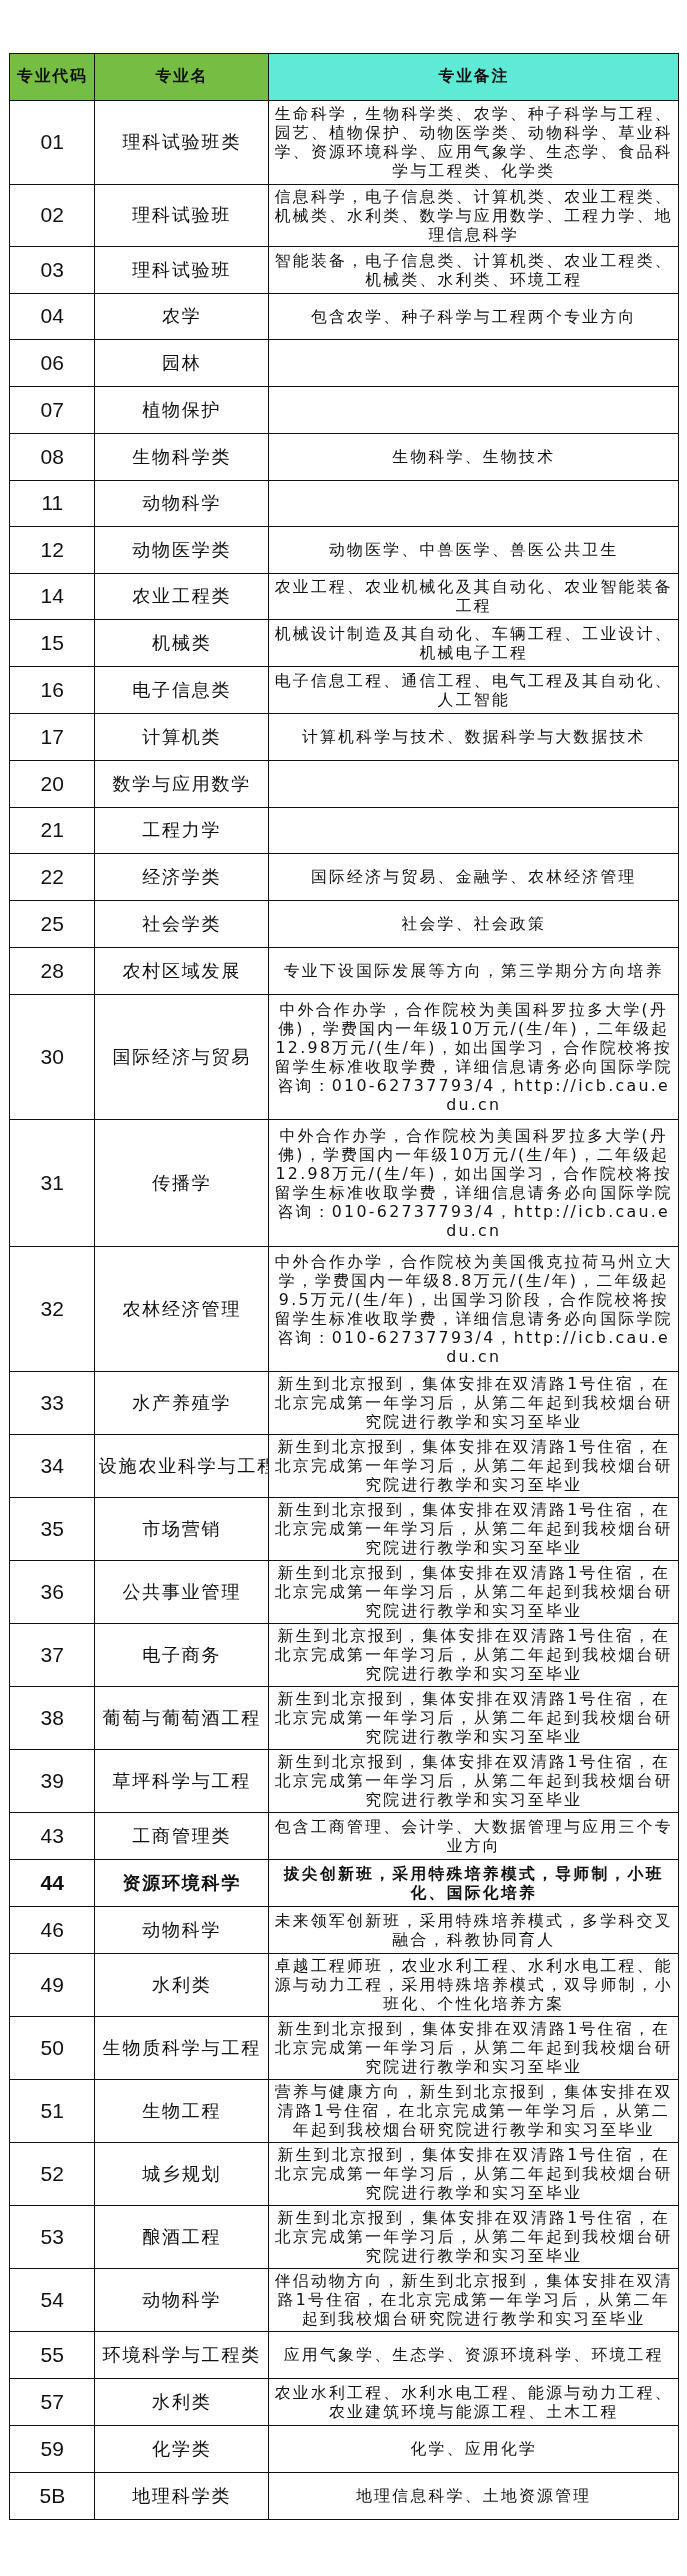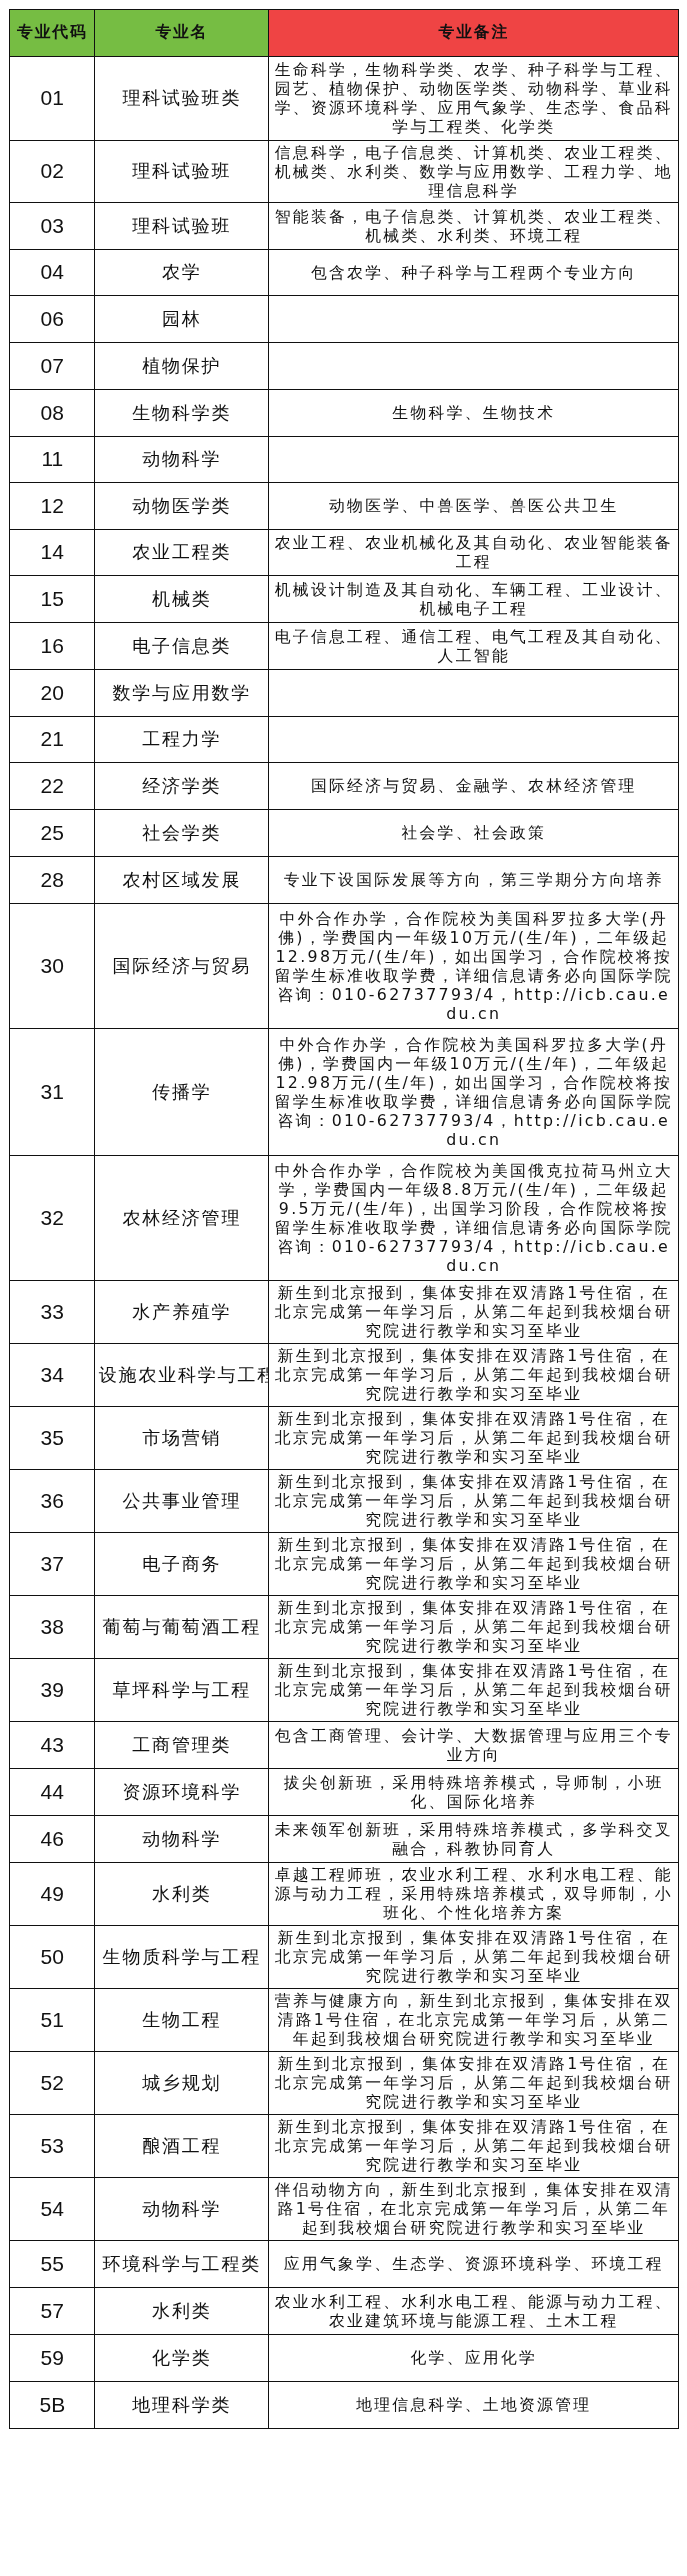--- a/index.html
+++ b/index.html
@@ -4,20 +4,21 @@
 <style>
   html, body { margin: 0; padding: 0; background: #ffffff; }
   body { width: 687px; height: 2576px; position: relative; overflow: hidden; }
   .wrap { position: absolute; left: 9.3px; top: 8.8px; }
   table.majors {
     border-collapse: collapse;
     table-layout: fixed;
     width: 669px;
     font-family: "DejaVu Sans", "Liberation Sans", sans-serif;
     color: #111111;
+    margin-top: 44px;
   }
   table.majors col.c-code { width: 85px; }
   table.majors col.c-name { width: 174px; }
   table.majors col.c-note { width: 410px; }
   table.majors th, table.majors td {
     border: 1.8px solid #111111;
     text-align: center;
     vertical-align: middle;
     padding: 0 3.5px;
     box-sizing: border-box;
@@ -41,21 +42,21 @@
   <table class="majors">
     <colgroup>
       <col class="c-code">
         <col class="c-name">
         <col class="c-note">
     </colgroup>
     <thead>
       <tr>
         <th style="background: rgb(118, 189, 67);">专业代码</th>
         <th style="background: rgb(118, 189, 67);">专业名</th>
-        <th style="background: #ef4444; font-family: Liberation Serif, serif;">专业备注</th>
+        <th style="background: #5eead4; font-family: Liberation Serif, serif;">专业备注</th>
       </tr>
     </thead>
     <tbody id="rows">
         <tr style="height: 84px;">
           <td class="code">01</td>
           <td class="name">理科试验班类</td>
           <td class="note">生命科学，生物科学类、农学、种子科学与工程、园艺、植物保护、动物医学类、动物科学、草业科学、资源环境科学、应用气象学、生态学、食品科学与工程类、化学类</td>
         </tr>
         <tr style="height: 62px;">
           <td class="code">02</td>
@@ -106,20 +107,25 @@
           <td class="code">15</td>
           <td class="name">机械类</td>
           <td class="note">机械设计制造及其自动化、车辆工程、工业设计、机械电子工程</td>
         </tr>
         <tr style="height: 47px;">
           <td class="code">16</td>
           <td class="name">电子信息类</td>
           <td class="note">电子信息工程、通信工程、电气工程及其自动化、人工智能</td>
         </tr>
         <tr style="height: 47px;">
+          <td class="code">17</td>
+          <td class="name">计算机类</td>
+          <td class="note">计算机科学与技术、数据科学与大数据技术</td>
+        </tr>
+        <tr style="height: 47px;">
           <td class="code">20</td>
           <td class="name">数学与应用数学</td>
           <td class="note"></td>
         </tr>
         <tr style="height: 46px;">
           <td class="code">21</td>
           <td class="name">工程力学</td>
           <td class="note"></td>
         </tr>
         <tr style="height: 47px;">
@@ -185,21 +191,21 @@
         <tr style="height: 63px;">
           <td class="code">39</td>
           <td class="name">草坪科学与工程</td>
           <td class="note">新生到北京报到，集体安排在双清路1号住宿，在北京完成第一年学习后，从第二年起到我校烟台研究院进行教学和实习至毕业</td>
         </tr>
         <tr style="height: 47px;">
           <td class="code">43</td>
           <td class="name">工商管理类</td>
           <td class="note">包含工商管理、会计学、大数据管理与应用三个专业方向</td>
         </tr>
-        <tr style="height: 47px;">
+        <tr style="height: 47px; font-weight: bold;">
           <td class="code">44</td>
           <td class="name">资源环境科学</td>
           <td class="note">拔尖创新班，采用特殊培养模式，导师制，小班化、国际化培养</td>
         </tr>
         <tr style="height: 47px;">
           <td class="code">46</td>
           <td class="name">动物科学</td>
           <td class="note">未来领军创新班，采用特殊培养模式，多学科交叉融合，科教协同育人</td>
         </tr>
         <tr style="height: 63px;">

